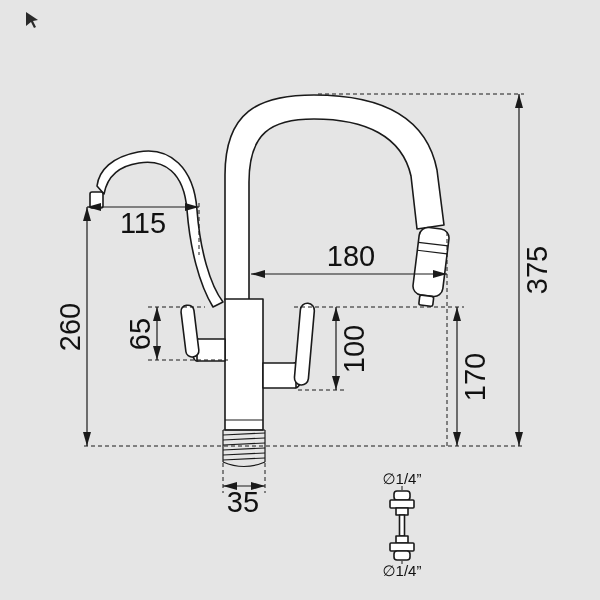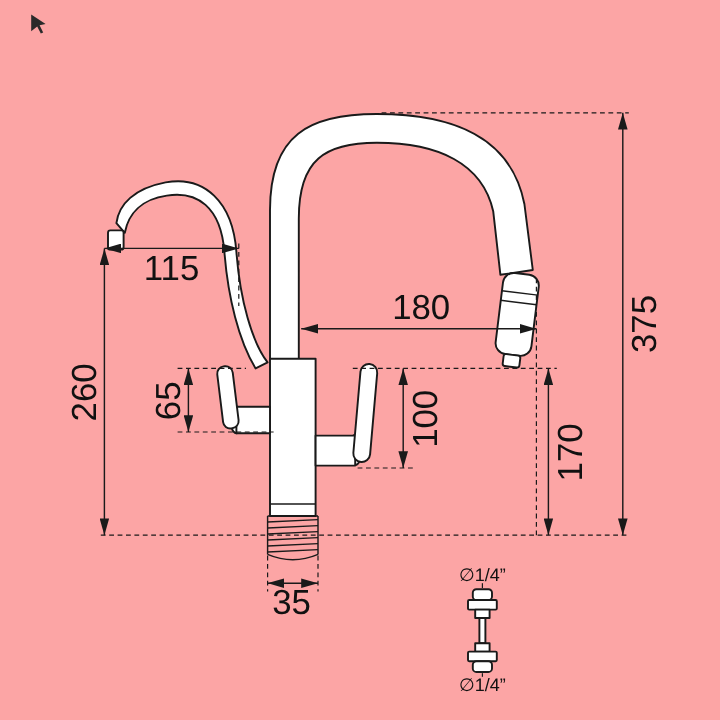--- a/index.html
+++ b/index.html
@@ -1,16 +1,16 @@
 <!DOCTYPE html>
 <html><head>
 <meta charset="utf-8">
 <style>
   html,body{margin:0;padding:0;background:#ffffff;}
-  .canvas{width:600px;height:600px;background:#fca5a5;position:relative;overflow:hidden;
+  .canvas{width:600px;height:600px;background:#e5e5e5;position:relative;overflow:hidden;
           font-family:"Liberation Sans",sans-serif;}
   svg{display:block;}
   .part{fill:#ffffff;stroke:#1a1a1a;stroke-width:1.6;stroke-linejoin:round;}
   .pline{fill:none;stroke:#1a1a1a;stroke-width:1.2;}
   .dim{stroke:#1a1a1a;stroke-width:1.2;fill:none;}
   .ext{stroke:#1a1a1a;stroke-width:1;stroke-dasharray:4 3;fill:none;}
   .dtxt{font-family:"Liberation Sans",sans-serif;font-size:29px;fill:#111111;}
   .ftxt{font-family:"Liberation Sans",sans-serif;font-size:15px;fill:#111111;}
 </style>
 </head>

